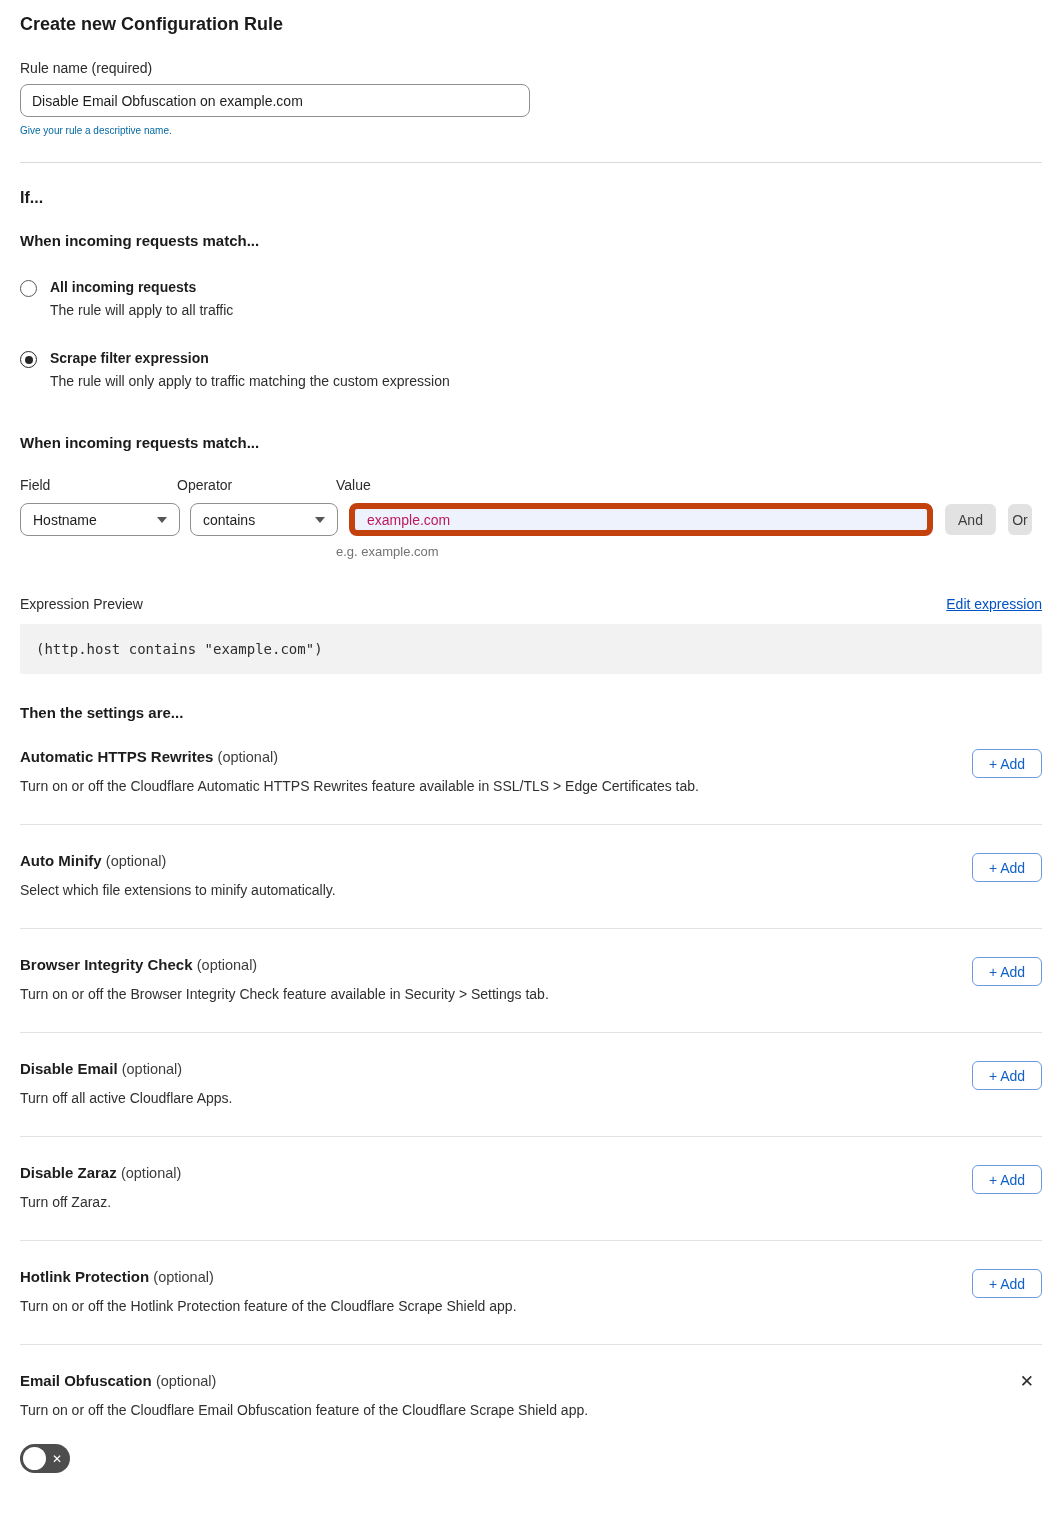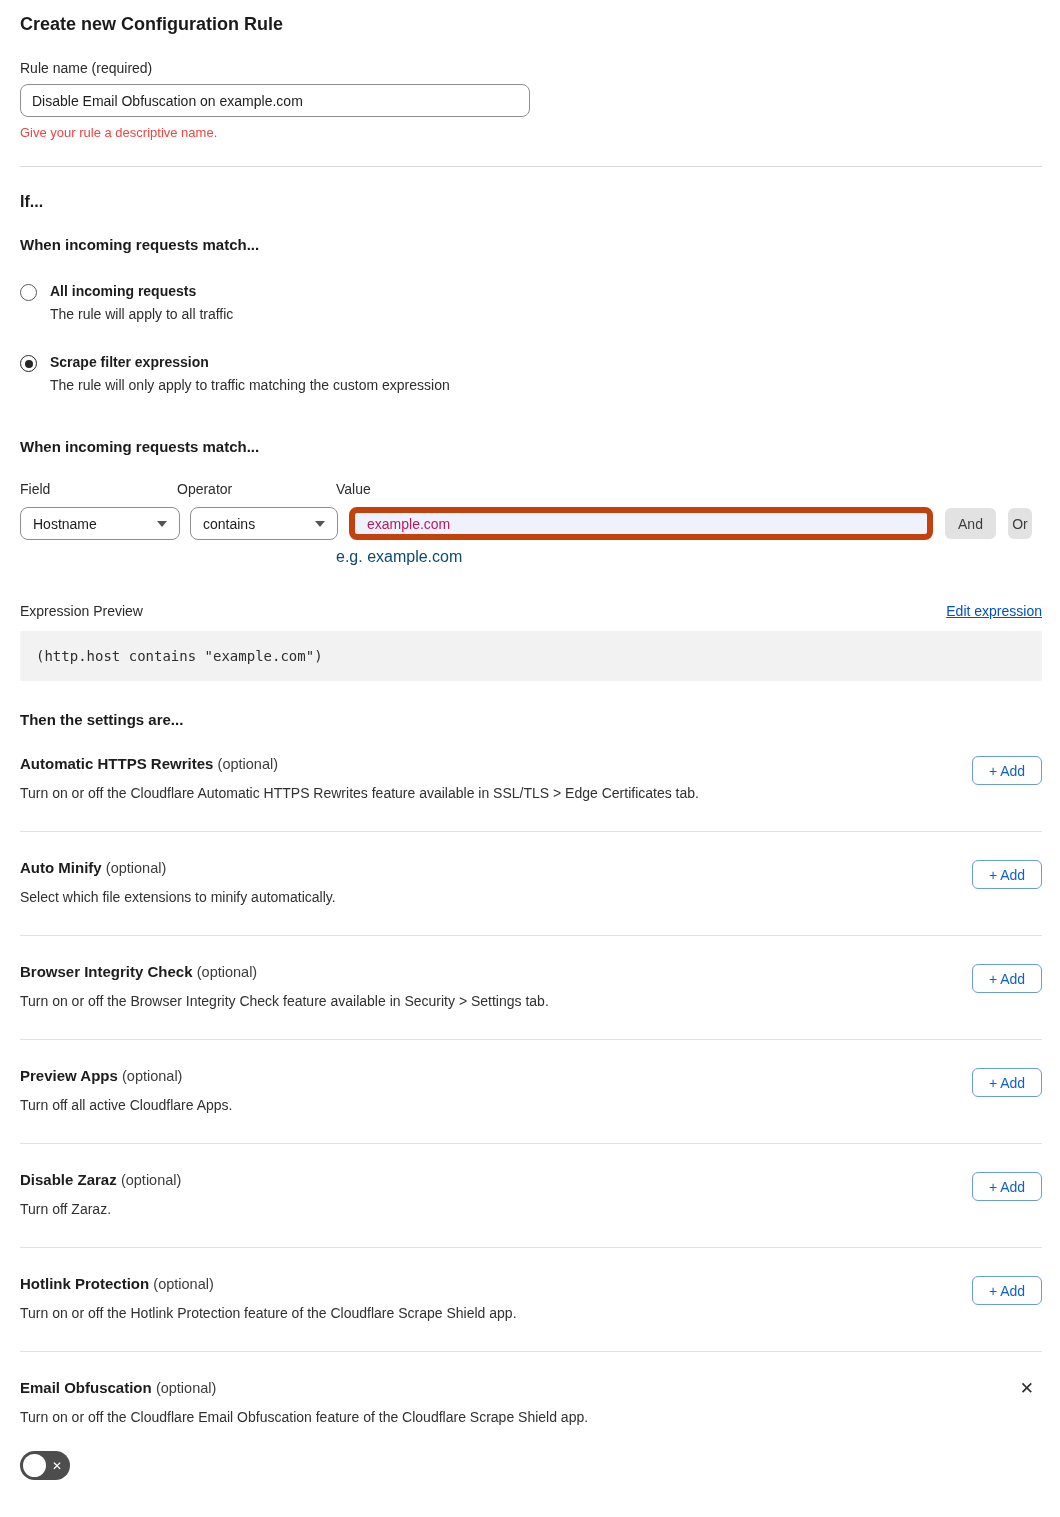--- a/index.html
+++ b/index.html
@@ -14,21 +14,21 @@
 
   .page-title { font-size: 18px; font-weight: 700; color: #1b1b1b; padding-top: 14px; }
 
   .field-label { font-size: 14px; color: #2b2b2b; margin-top: 25px; }
   .rule-name-input {
     display: block; margin-top: 8px; width: 510px; height: 33px;
     border: 1px solid #8f8f8f; border-radius: 8px; padding: 0 11px;
     font-family: "Liberation Sans", sans-serif; font-size: 14px; color: #1d1d1d; background: #fff;
     outline: none;
   }
-  .help-text { font-size: 13px; color: #ef4444; margin-top: 8px; }
+  .help-text { font-size: 10px; color: #0369a1; margin-top: 8px; }
 
   hr.rule { border: none; border-top: 1px solid #d9d9d9; margin-top: 26px; }
   hr.section-rule { border: none; border-top: 1px solid #e2e2e2; margin-top: 30px; }
 
   .h-if { font-size: 16px; font-weight: 700; margin-top: 26px; color: #1b1b1b; }
   .h-match { font-size: 15px; font-weight: 700; margin-top: 25px; color: #1b1b1b; }
 
   .radio-option { display: flex; margin-top: 30px; }
   .radio-option + .radio-option { margin-top: 32px; }
   .radio-circle {
@@ -62,21 +62,21 @@
     background: #eef2fd; padding: 0 12px; font-family: "Liberation Sans", sans-serif;
     font-size: 14px; color: #be185d; margin-right: 12px; outline: none;
   }
   .gray-btn {
     height: 31px; border: none; border-radius: 6px; background: #e2e2e2;
     color: #3d3d3d; font-family: "Liberation Sans", sans-serif; font-size: 14px;
     cursor: pointer; display: flex; align-items: center; justify-content: center;
   }
   .btn-and { width: 51px; margin-right: 12px; }
   .btn-or { width: 24px; }
-  .value-helper { font-size: 16px; color: #0c4a6e; margin-top: 8px; margin-left: 316px; }
+  .value-helper { font-size: 13px; color: #737373; margin-top: 8px; margin-left: 316px; }
 
   .preview-header { display: flex; justify-content: space-between; align-items: baseline; margin-top: 37px; }
   .preview-label { font-size: 14px; color: #2b2b2b; }
   .edit-link { font-size: 14px; color: #0051c3; text-decoration: underline; cursor: pointer; }
   .preview-box {
     margin-top: 12px; height: 50px; background: #f2f2f2; border-radius: 2px;
     display: flex; align-items: center; padding: 0 16px;
   }
   .preview-code { font-family: "DejaVu Sans Mono", "Liberation Mono", monospace; font-size: 14px; color: #2e2e2e; }
 
@@ -200,21 +200,21 @@
       <span class="setting-title">Browser Integrity Check</span>
       <span class="setting-optional">(optional)</span>
     </div>
     <div class="setting-desc">Turn on or off the Browser Integrity Check feature available in Security &gt; Settings tab.</div>
     <button class="add-btn">+ Add</button>
   </div>
   <hr class="section-rule">
 
   <div class="setting">
     <div class="setting-title-row">
-      <span class="setting-title">Preview Apps</span>
+      <span class="setting-title">Disable Email</span>
       <span class="setting-optional">(optional)</span>
     </div>
     <div class="setting-desc">Turn off all active Cloudflare Apps.</div>
     <button class="add-btn">+ Add</button>
   </div>
   <hr class="section-rule">
 
   <div class="setting">
     <div class="setting-title-row">
       <span class="setting-title">Disable Zaraz</span>

